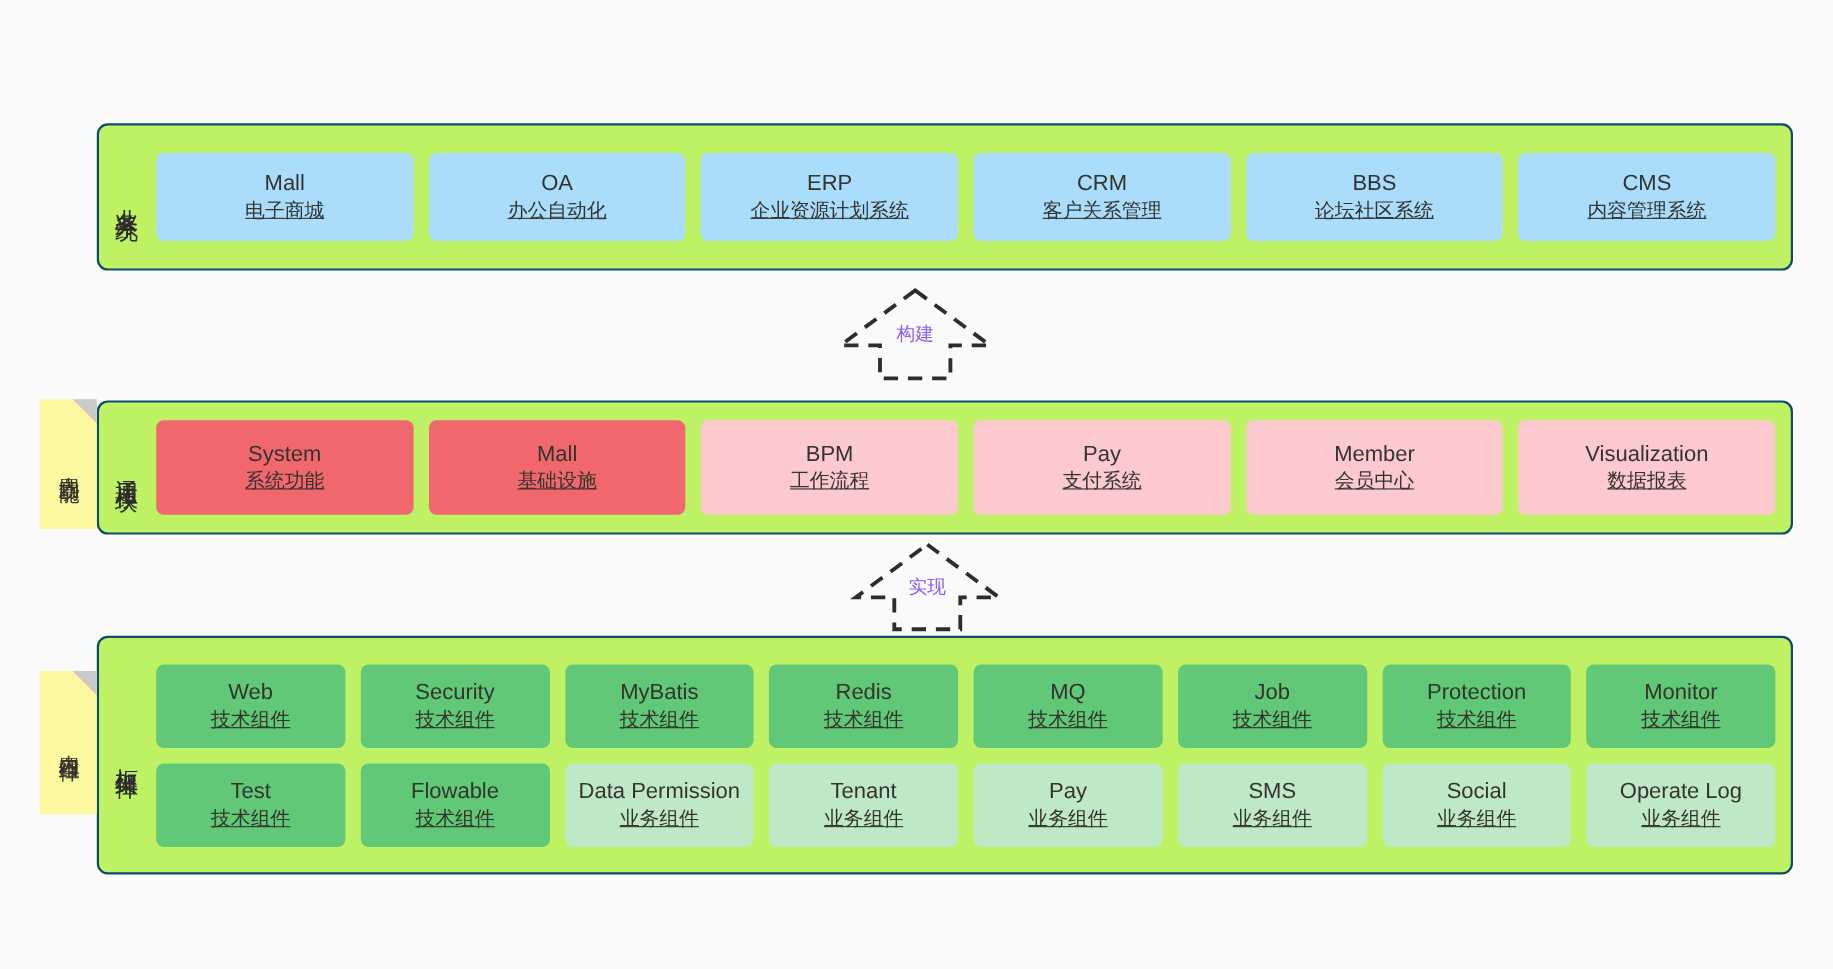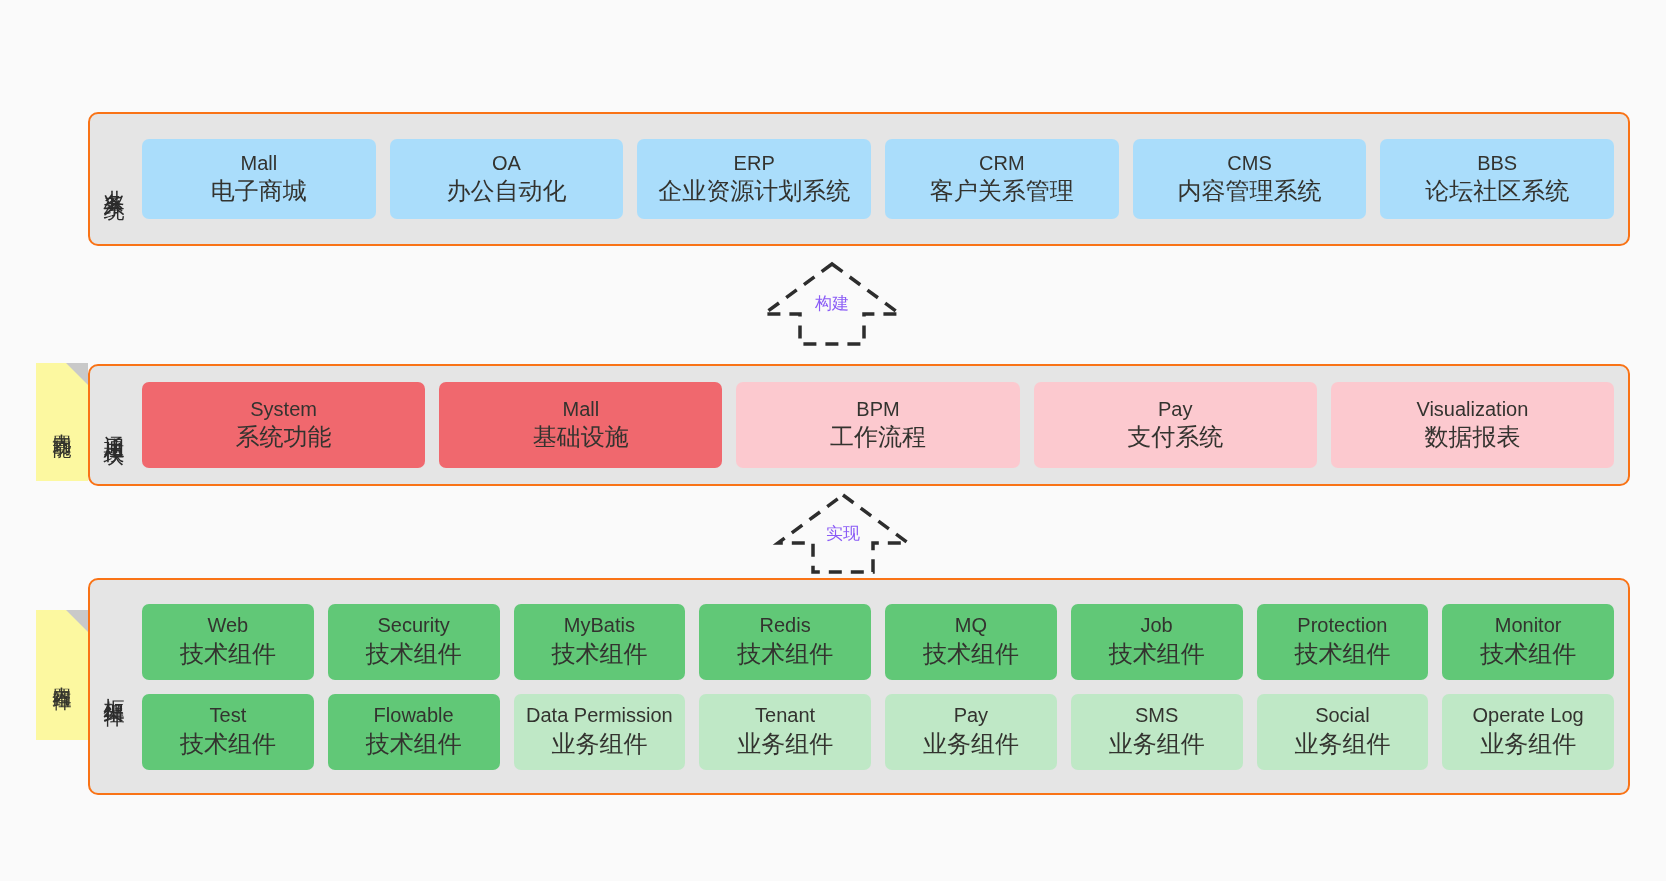--- a/index.html
+++ b/index.html
@@ -7,22 +7,22 @@
     width: 1666px; height: 881px;
     background: #fafafa;
     font-family: "Liberation Sans", "DejaVu Sans", sans-serif;
     overflow: hidden;
   }
   #stage { position: relative; width: 1666px; height: 881px; }
 
   
   .layer {
     position: absolute;
-    background: #e5e5e5;
-    border: 2px solid #f97316;
+    background: #bef264;
+    border: 2px solid #0c4a6e;
     border-radius: 10px;
     display: flex;
     align-items: stretch;
   }
   .layer-title {
     width: 48px;
     flex: 0 0 48px;
     display: flex;
     align-items: center;
     justify-content: center;
@@ -54,21 +54,21 @@
     display: flex;
     flex-direction: column;
     align-items: center;
     justify-content: center;
     text-align: center;
     color: #33332f;
     line-height: 1.28;
     padding: 4px 6px;
   }
   .card .en { font-size: 20px; }
-  .card .cn { font-size: 24px; }
+  .card .cn { font-size: 18px; text-decoration: underline; }
 
   .biz-card   { background: #aaddfb; height: 80px; }
   .mod-strong { background: #f0686e; height: 86px; }
   .mod-light  { background: #fcc9cf; height: 86px; }
   .fw-tech    { background: #61c877; height: 76px; }
   .fw-biz     { background: #bfe8c6; height: 76px; }
 
   
   .sticky {
     position: absolute;
@@ -127,26 +127,26 @@
         </div>
         <div class="card biz-card ">
           <div class="en">ERP</div>
           <div class="cn">企业资源计划系统</div>
         </div>
         <div class="card biz-card ">
           <div class="en">CRM</div>
           <div class="cn">客户关系管理</div>
         </div>
         <div class="card biz-card ">
+          <div class="en">BBS</div>
+          <div class="cn">论坛社区系统</div>
+        </div>
+        <div class="card biz-card ">
           <div class="en">CMS</div>
           <div class="cn">内容管理系统</div>
-        </div>
-        <div class="card biz-card ">
-          <div class="en">BBS</div>
-          <div class="cn">论坛社区系统</div>
         </div>
       </div>
   </div>
 
   <div class="connector" style="left:752px; top:258px; width:160px; height:90px;">
     <svg width="160" height="90" viewBox="0 0 160 90">
       <path d="M80 6 L148 56 L112 56 L112 86 L48 86 L48 56 L12 56 Z" fill="none" stroke="#2d2d2d" stroke-width="3.5" stroke-dasharray="13,9" stroke-linecap="butt"></path>
     </svg>
     <span class="conn-label">构建</span>
   </div>
@@ -167,20 +167,24 @@
         </div>
         <div class="card  mod-light">
           <div class="en">BPM</div>
           <div class="cn">工作流程</div>
         </div>
         <div class="card  mod-light">
           <div class="en">Pay</div>
           <div class="cn">支付系统</div>
         </div>
         <div class="card  mod-light">
+          <div class="en">Member</div>
+          <div class="cn">会员中心</div>
+        </div>
+        <div class="card  mod-light">
           <div class="en">Visualization</div>
           <div class="cn">数据报表</div>
         </div>
       </div>
   </div>
 
   <div class="connector" style="left:768px; top:490px; width:150px; height:86px;">
     <svg width="150" height="86" viewBox="0 0 150 86">
       <path d="M75 5 L140 53 L105 53 L105 82 L45 82 L45 53 L10 53 Z" fill="none" stroke="#2d2d2d" stroke-width="3.5" stroke-dasharray="13,9" stroke-linecap="butt"></path>
     </svg>

